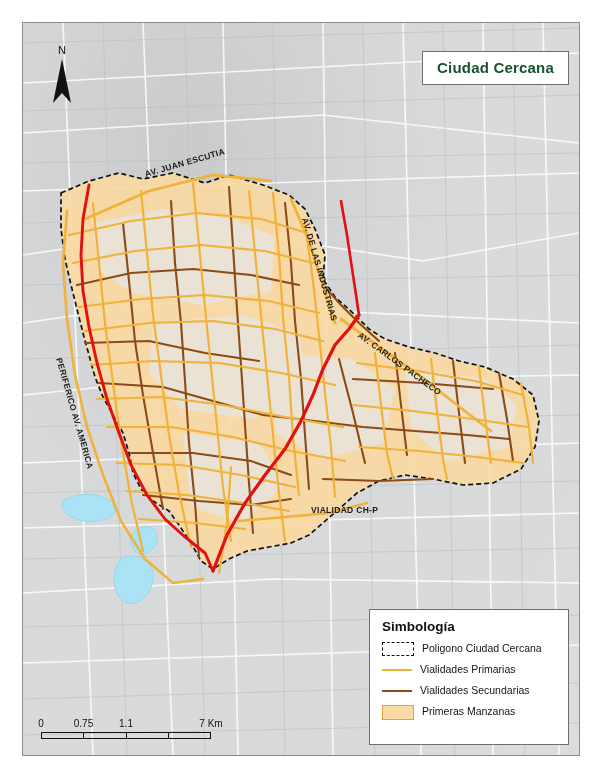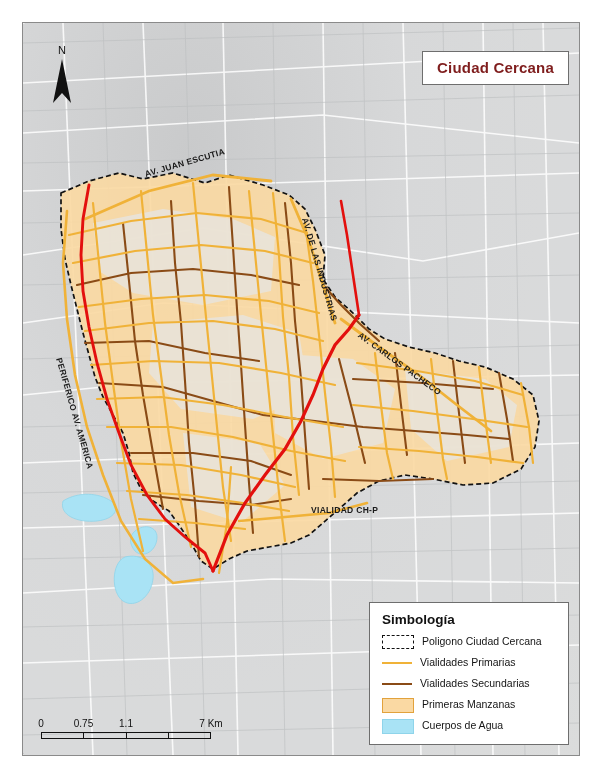--- a/index.html
+++ b/index.html
@@ -60,21 +60,21 @@
     right: 10px;
     top: 28px;
     background: #ffffff;
     border: 1px solid #6e6e6e;
     padding: 7px 14px 8px 14px;
     box-shadow: 0 0 0 0 transparent;
   }
   #title-box .title-text {
     font-size: 15px;
     font-weight: bold;
-    color: #7f1d1d;
+    color: #14532d;
     letter-spacing: 0.2px;
     white-space: nowrap;
   }
   
   #north-arrow {
     position: absolute;
     left: 22px;
     top: 22px;
     width: 34px;
     height: 62px;
@@ -87,21 +87,21 @@
     margin-bottom: 1px;
   }
   
   #legend {
     position: absolute;
     right: 10px;
     bottom: 10px;
     width: 200px;
     background: #ffffff;
     border: 1px solid #6e6e6e;
-    padding: 9px 10px 4px 12px;
+    padding: 9px 10px 18px 12px;
     box-sizing: border-box;
   }
   #legend .legend-title {
     font-size: 13.5px;
     font-weight: bold;
     color: #111111;
     margin-bottom: 8px;
   }
   .legend-row {
     display: flex;
@@ -372,24 +372,20 @@
       <div class="legend-row">
         <div class="legend-swatch sw-line" style="color:#8a4b16;"></div>
         <div class="legend-label">Vialidades Secundarias</div>
       </div>
 
       <div class="legend-row">
         <div class="legend-swatch sw-fill" style="background:#fad9a3;"></div>
         <div class="legend-label">Primeras Manzanas</div>
       </div>
 
-      <div class="legend-row">
-        <div class="legend-swatch sw-fill" style="background:#a9e3f5; border-color:#8fd4ea;"></div>
-        <div class="legend-label">Cuerpos de Agua</div>
-      </div>
     </div>
 
     <div id="scalebar">
       <div class="scale-ticks">
         <span class="tick" style="left:0%;">0</span>
         <span class="tick" style="left:25%;">0.75</span>
         <span class="tick" style="left:50%;">1.1</span>
         <span class="tick" style="left:100%;">7 Km</span>
       </div>
       <div class="bar">

